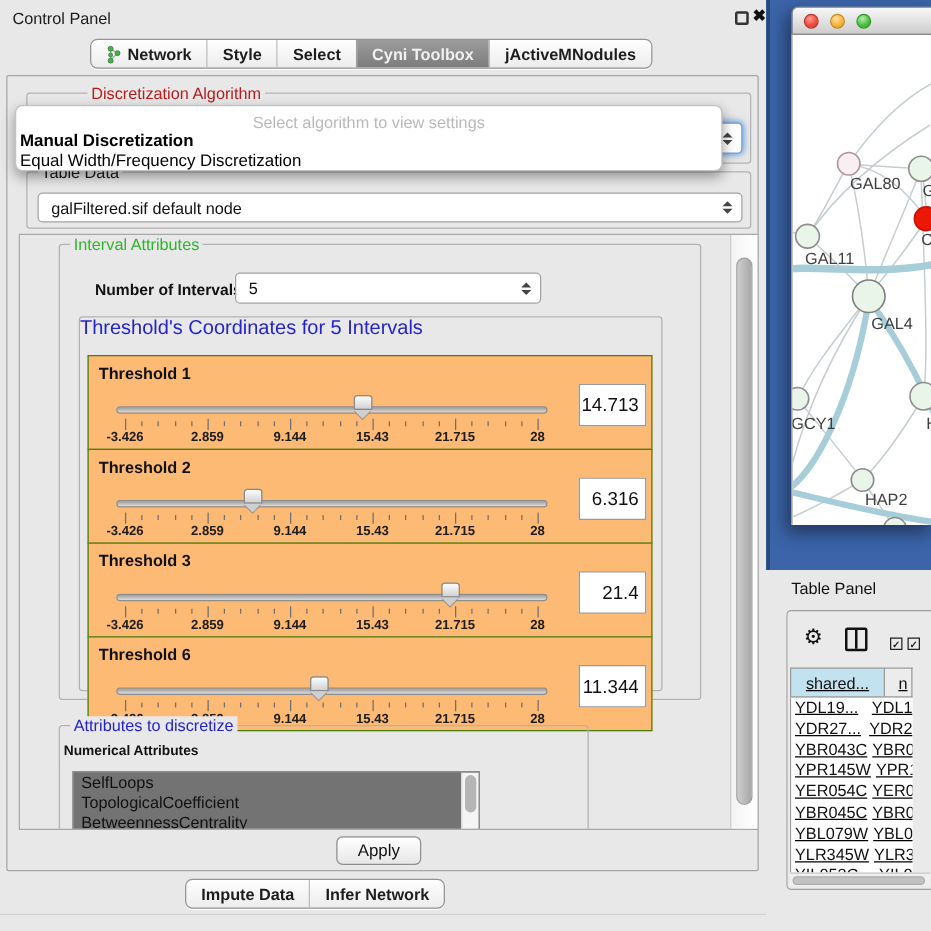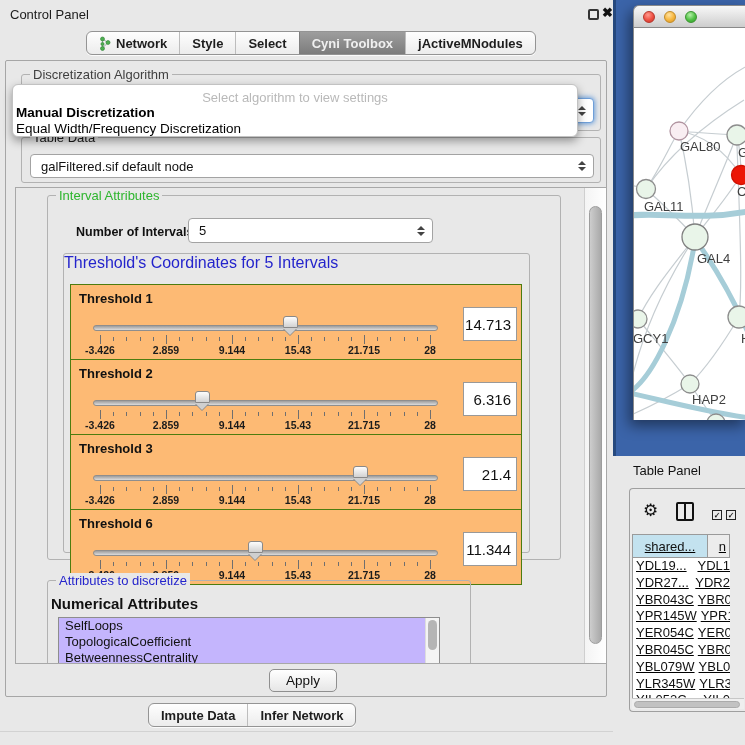--- a/index.html
+++ b/index.html
@@ -13,39 +13,39 @@
   #titlebar .t{position:absolute;left:10px;top:7px;font-size:13px;color:#1c1c1c;}
   #float-btn{position:absolute;left:588px;top:9px;width:11px;height:11px;border:2px solid #333;border-radius:2px;background:transparent;}
   #close-btn{position:absolute;left:602px;top:5px;font-size:13px;font-weight:bold;color:#111;}
 
   .seg{display:inline-flex;height:24px;border:1px solid #949494;border-radius:6px;
        background:linear-gradient(#fefefe,#ececec);overflow:hidden;box-shadow:0 1px 0 rgba(255,255,255,.8);}
   .seg .s{display:flex;align-items:center;gap:5px;padding:0 12px;font-size:13px;font-weight:bold;
           color:#1d1d1d;border-left:1px solid #bdbdbd;white-space:nowrap;cursor:default;}
   .seg .s:first-child{border-left:none;}
   .seg .s.sel{background:linear-gradient(#9d9d9d,#7c7c7c);color:#f0f0f0;border-left-color:#7f7f7f;}
-  #top-tabs{left:86px;top:31px;}
+  #top-tabs{left:72px;top:31px;}
   #bottom-tabs{left:148px;top:703px;}
 
   #content-panel{left:5px;top:60px;width:602px;height:637px;border:1px solid #a6a6a6;
                  border-radius:2px;background:#e8e8e8;}
 
   .group{position:absolute;border:1px solid #b2b2b2;border-radius:3px;}
   .group>.glabel{position:absolute;top:-8px;left:8px;background:#e8e8e8;padding:0 3px;font-size:13px;white-space:nowrap;}
 
   .combo{position:absolute;background:#fff;border:1px solid #a3a3a3;border-radius:4px;
          display:flex;align-items:center;font-size:13px;color:#111;}
   .combo .ctext{padding-left:10px;flex:1;}
   .spin{position:absolute;right:7px;top:50%;transform:translateY(-50%);display:flex;flex-direction:column;gap:2px;}
   .spin i{width:0;height:0;border-left:4px solid transparent;border-right:4px solid transparent;}
   .spin i.up{border-bottom:4px solid #444;}
   .spin i.dn{border-top:4px solid #444;}
 
   #disc-group{left:15px;top:13px;width:580px;height:57px;}
-  #disc-group .glabel{color:#404040;}
+  #disc-group .glabel{color:#b91c1c;margin-left:40px;}
   #disc-combo{left:8px;top:23px;width:564px;height:25px;border:1px solid #6f9fd8;
               box-shadow:0 0 5px 1px rgba(85,145,215,.85);}
 
   #tabledata-group{left:15px;top:76px;width:580px;height:46px;}
   #tabledata-group .glabel{color:#1a1a1a;}
   #tabledata-combo{left:8px;top:16px;width:564px;height:24px;}
 
   
   #algo-popup{left:12px;top:84px;width:566px;height:53px;background:#fff;border:1px solid #c2c2c2;
               border-radius:6px;box-shadow:0 4px 10px rgba(0,0,0,.38);z-index:50;overflow:hidden;}
@@ -81,22 +81,22 @@
   .tick{position:absolute;width:1px;background:#6f6f6f;}
   .tick.minor{height:4px;top:2px;}
   .tick.major{height:9px;top:0;}
   .tlabels{position:absolute;left:29px;top:59px;width:330px;height:12px;}
   .tlabels span{position:absolute;transform:translateX(-50%);font-size:10.5px;font-weight:bold;color:#1c1c1c;white-space:nowrap;}
   .vbox{position:absolute;left:392px;top:22px;width:54px;height:34px;background:#fff;border:1px solid #999;
         font-family:"Liberation Sans",sans-serif;font-size:15px;color:#111;text-align:right;padding-right:5px;}
 
   #attr-group{left:31px;top:392px;width:424px;height:90px;}
   #attr-group>.glabel{color:#2424cc;}
-  #attr-header{position:absolute;left:3px;top:14px;font-size:15px;font-weight:bold;color:#111;}
-  #attr-list{position:absolute;left:10px;top:36px;width:382px;height:70px;background:#c4b5fd;border:1px solid #8d8d8d;overflow:hidden;}
+  #attr-header{position:absolute;left:3px;top:14px;font-size:11px;font-weight:bold;color:#111;}
+  #attr-list{position:absolute;left:10px;top:36px;width:326px;height:70px;background:#737373;border:1px solid #8d8d8d;overflow:hidden;}
   #attr-list .item{font-size:13px;color:#111;padding-left:6px;line-height:16px;}
   #attr-scroll{position:absolute;right:0;top:0;bottom:0;width:14px;background:#f4f4f4;border-left:1px solid #ddd;}
   #attr-scroll .thumb{position:absolute;left:2px;top:2px;width:9px;height:30px;border-radius:5px;background:#b5b5b5;}
 
   #apply-btn{position:absolute;left:263px;top:608px;width:68px;height:23px;border:1px solid #8f8f8f;border-radius:5px;
              background:linear-gradient(#ffffff,#e6e6e6);font-size:13.5px;color:#111;text-align:center;line-height:21px;}
 
   #panel-bottom-line{left:0;top:731px;width:613px;height:1px;background:#d2d2d2;}
 
   

